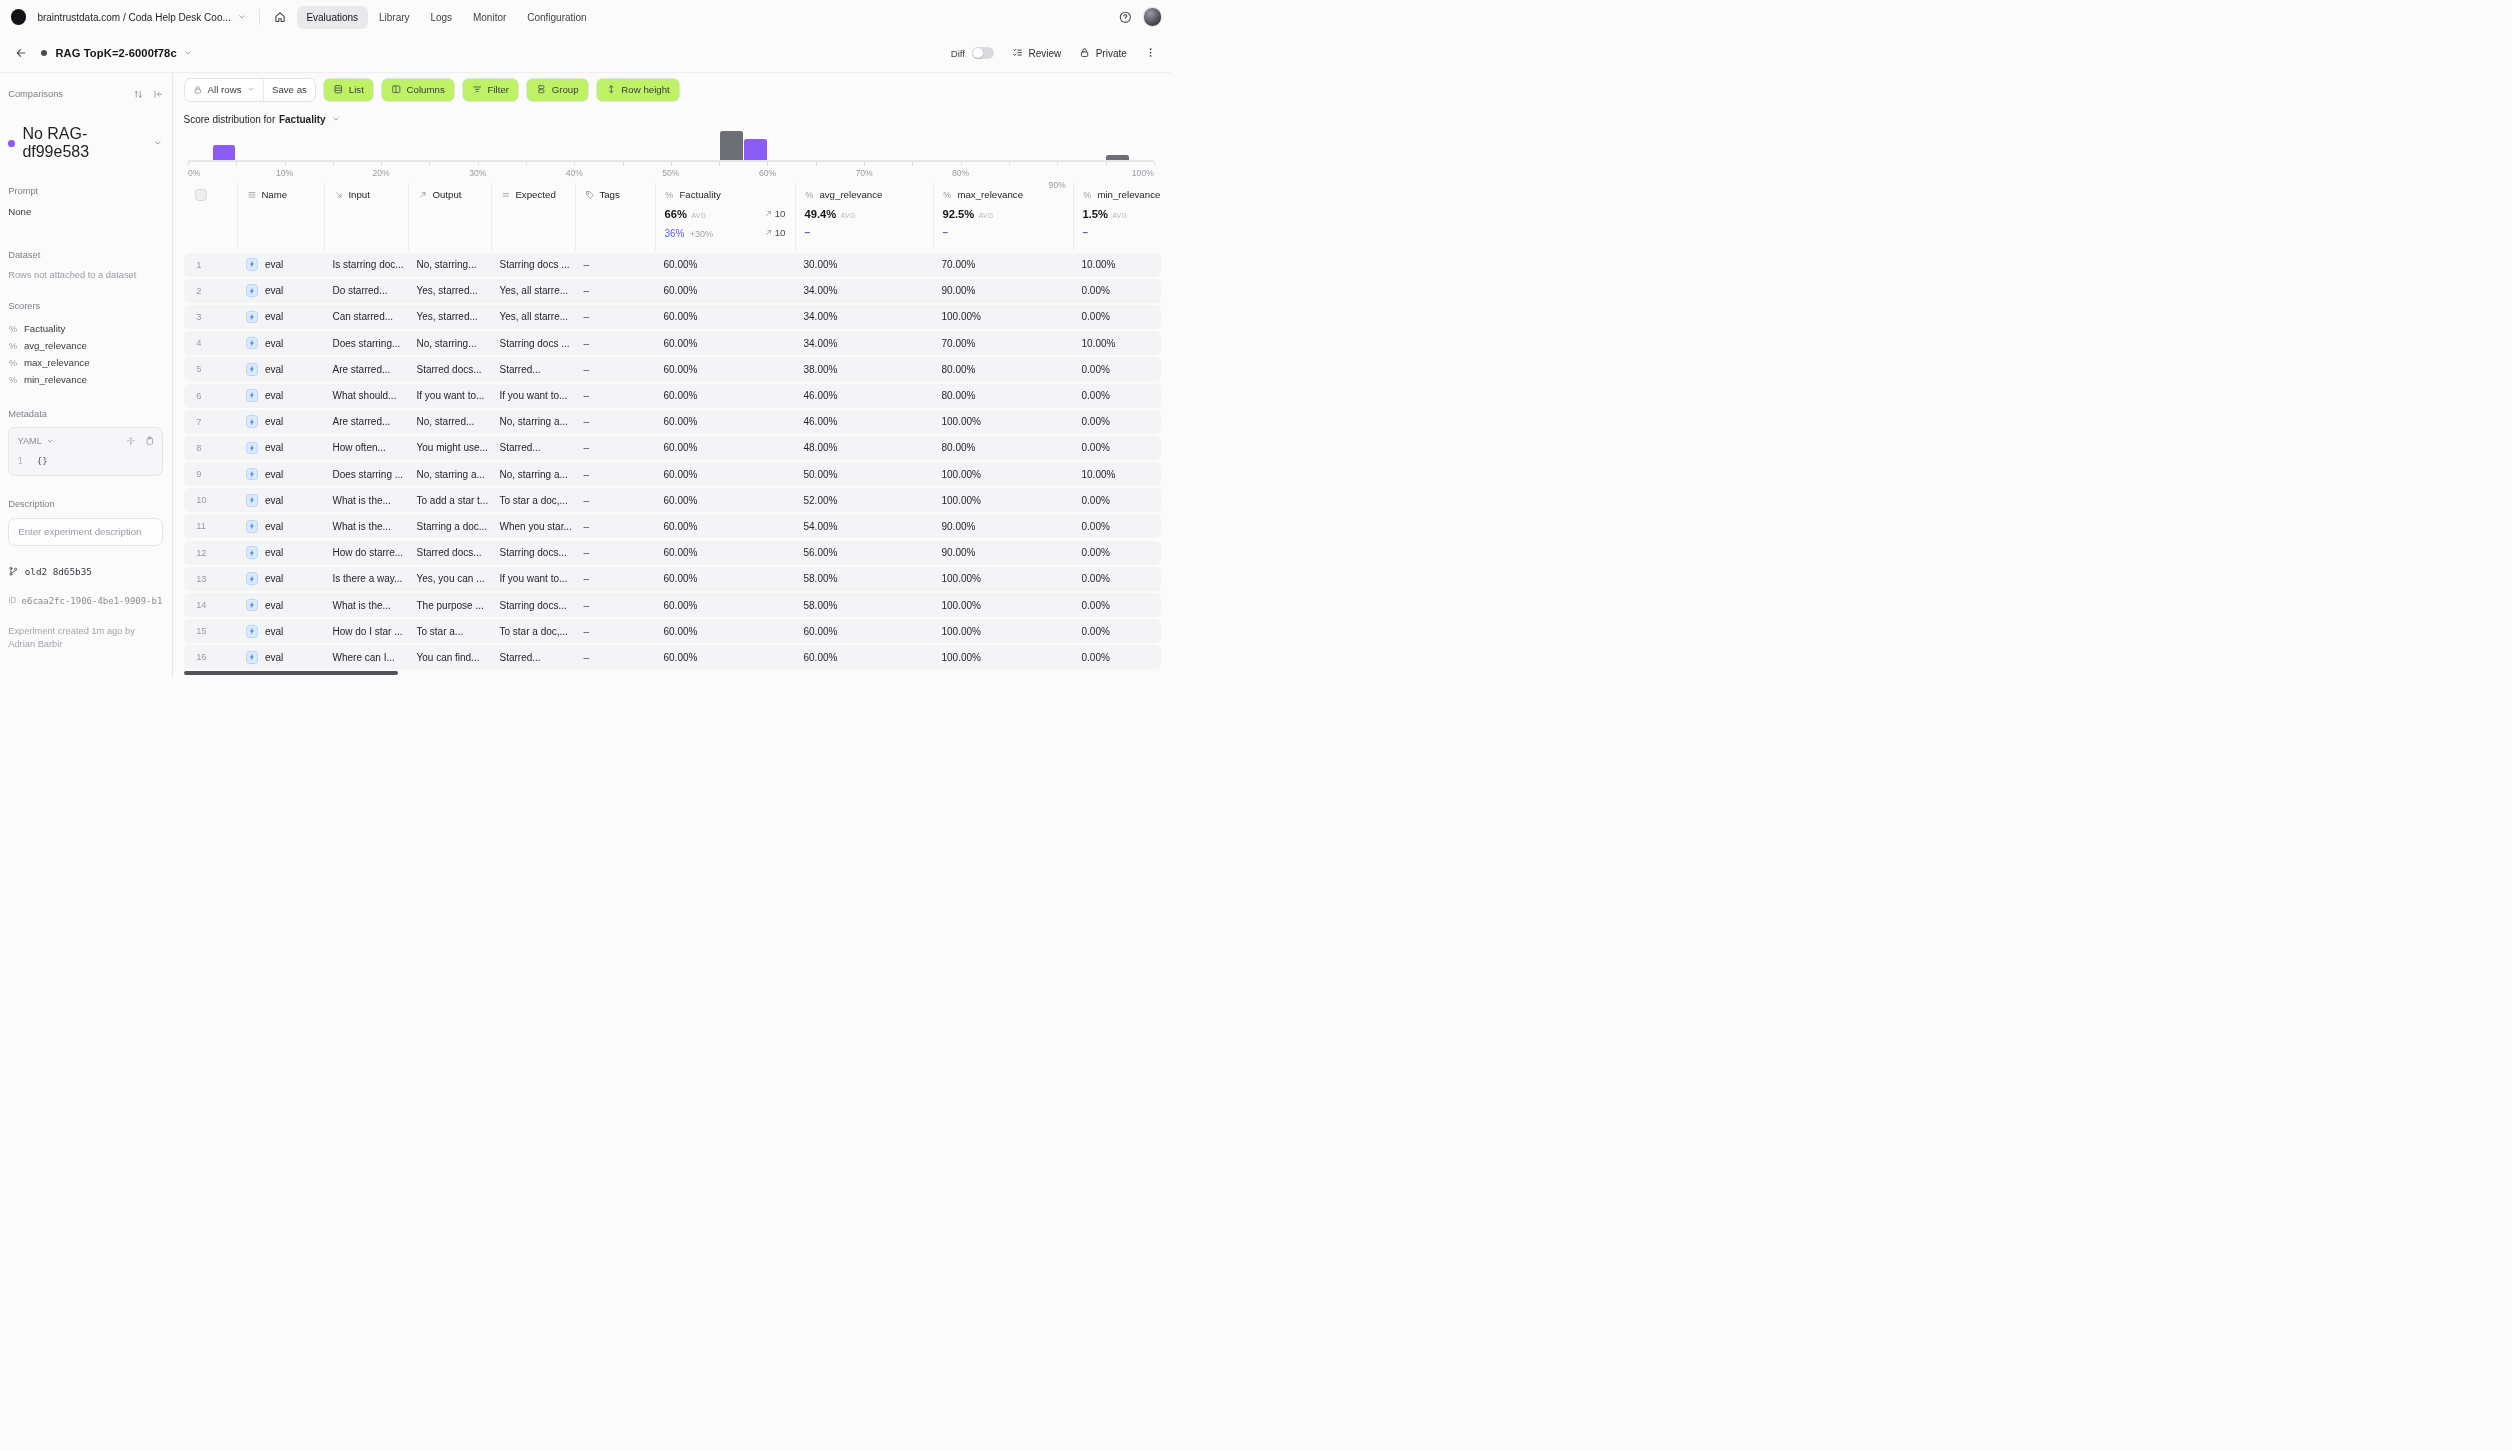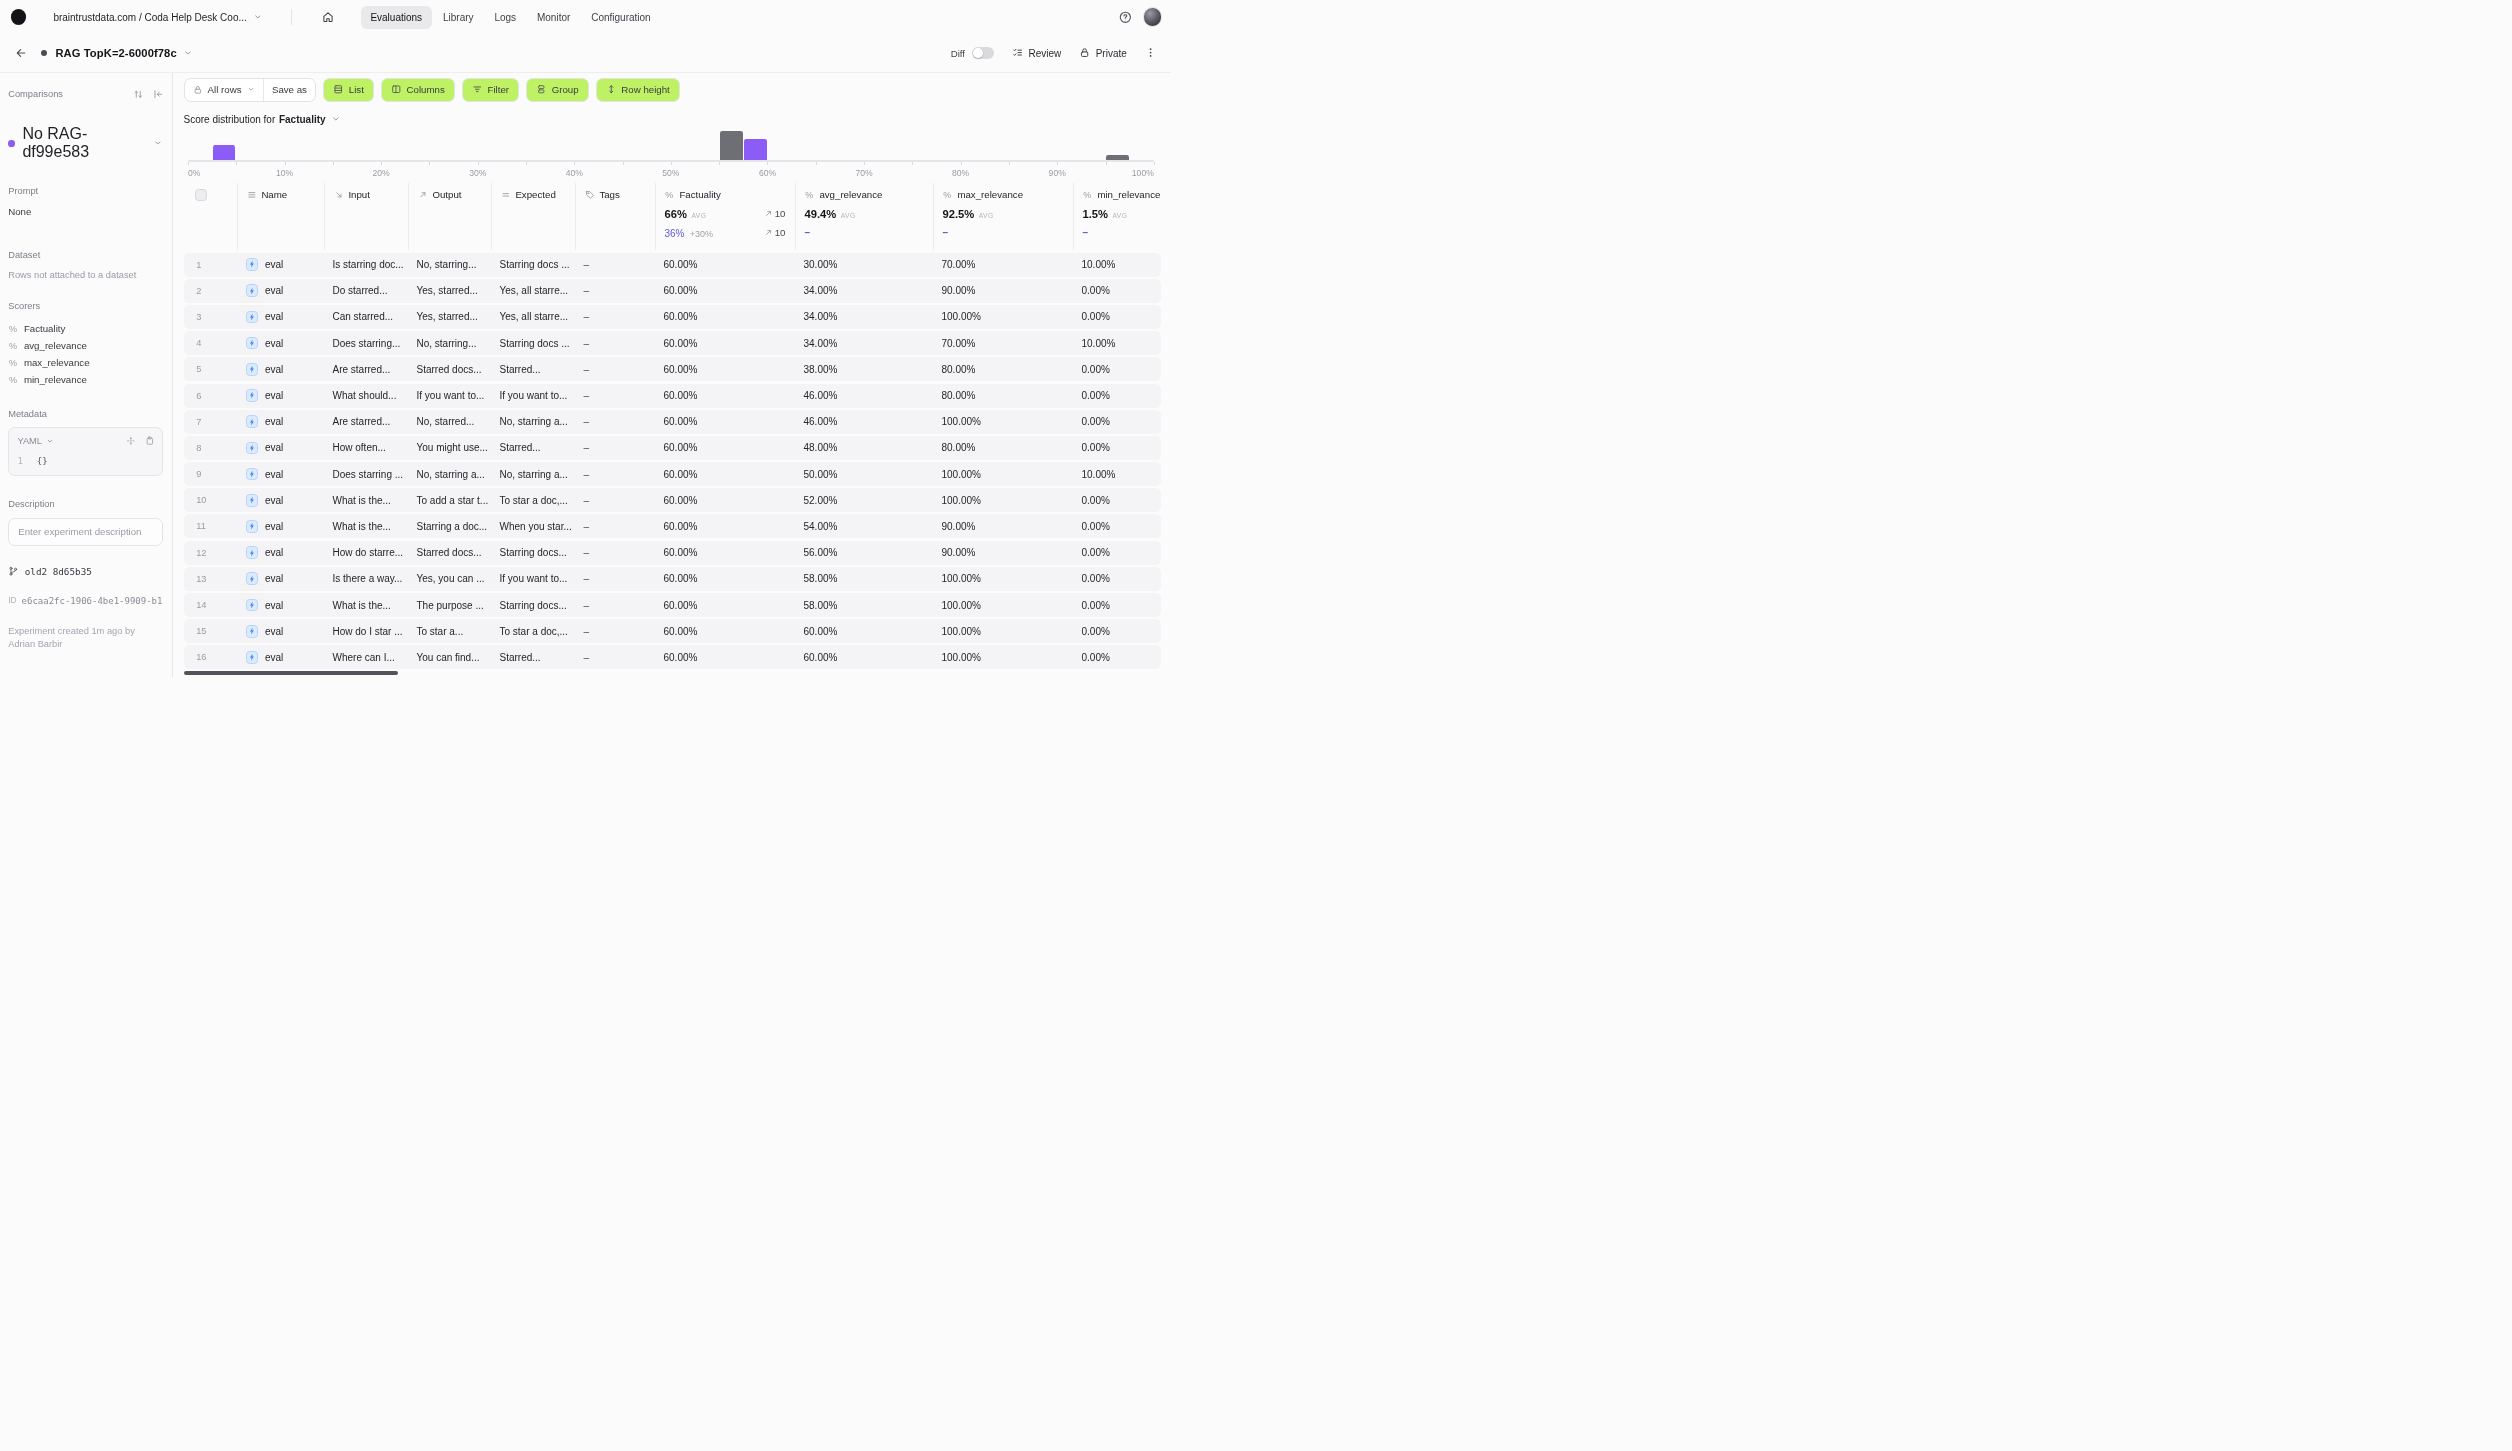--- a/index.html
+++ b/index.html
@@ -7,21 +7,21 @@
   body {
     font-family:"Liberation Sans", sans-serif;
     background:#fbfbfc; color:#1f1f24;
     position:relative;
   }
   svg { display:block; }
   button { font-family:inherit; background:none; border:none; cursor:pointer; color:inherit; }
 
   
   .topnav { height:34px; display:flex; align-items:center; justify-content:space-between; padding:0 9px 0 10.5px; }
-  .nav-left { display:flex; align-items:center;gap:16px; }
+  .nav-left { display:flex; align-items:center; }
   .logo { width:15.7px; height:15.7px; border-radius:50%; background:#141418; flex:0 0 auto; }
   .workspace { display:flex; align-items:center; gap:6px; margin-left:11.2px; font-size:10px; color:#1f1f24; }
   .workspace .chev { color:#8b8b94; }
   .nav-divider { width:0.7px; height:16.4px; background:#e4e4e8; margin:0 10.5px 0 12px; }
   .home-btn { color:#3f3f46; padding:4.5px; border-radius:5.2px; }
   .tabs { display:flex; align-items:center; gap:1.5px; margin-left:6px; }
   .tab { font-size:10px; color:#3f3f46; padding:6px 9.7px; border-radius:6px; }
   .tab.active { background:#e9e9ec; color:#141418; font-weight:500; }
   .nav-right { display:flex; align-items:center; gap:10.5px; }
   .help-btn { color:#52525b; }
@@ -414,21 +414,21 @@
         <div class="labelrow" id="labelrow">
             <span class="xlab first" style="left: 0%;">0%</span>
             <span class="xlab" style="left: 10%;">10%</span>
             <span class="xlab" style="left: 20%;">20%</span>
             <span class="xlab" style="left: 30%;">30%</span>
             <span class="xlab" style="left: 40%;">40%</span>
             <span class="xlab" style="left: 50%;">50%</span>
             <span class="xlab" style="left: 60%;">60%</span>
             <span class="xlab" style="left: 70%;">70%</span>
             <span class="xlab" style="left: 80%;">80%</span>
-            <span class="xlab" style="left: 90%;">90%</span>
+            <span class="xlab" style="left: 90%; margin-top: 12px;">90%</span>
             <span class="xlab last" style="left: 100%;">100%</span>
           </div>
       </div>
 
       <div class="table">
         <div class="thead" id="thead">
           <div class="th first">
             <div class="checkbox"></div>
           </div>
           <div class="th">

